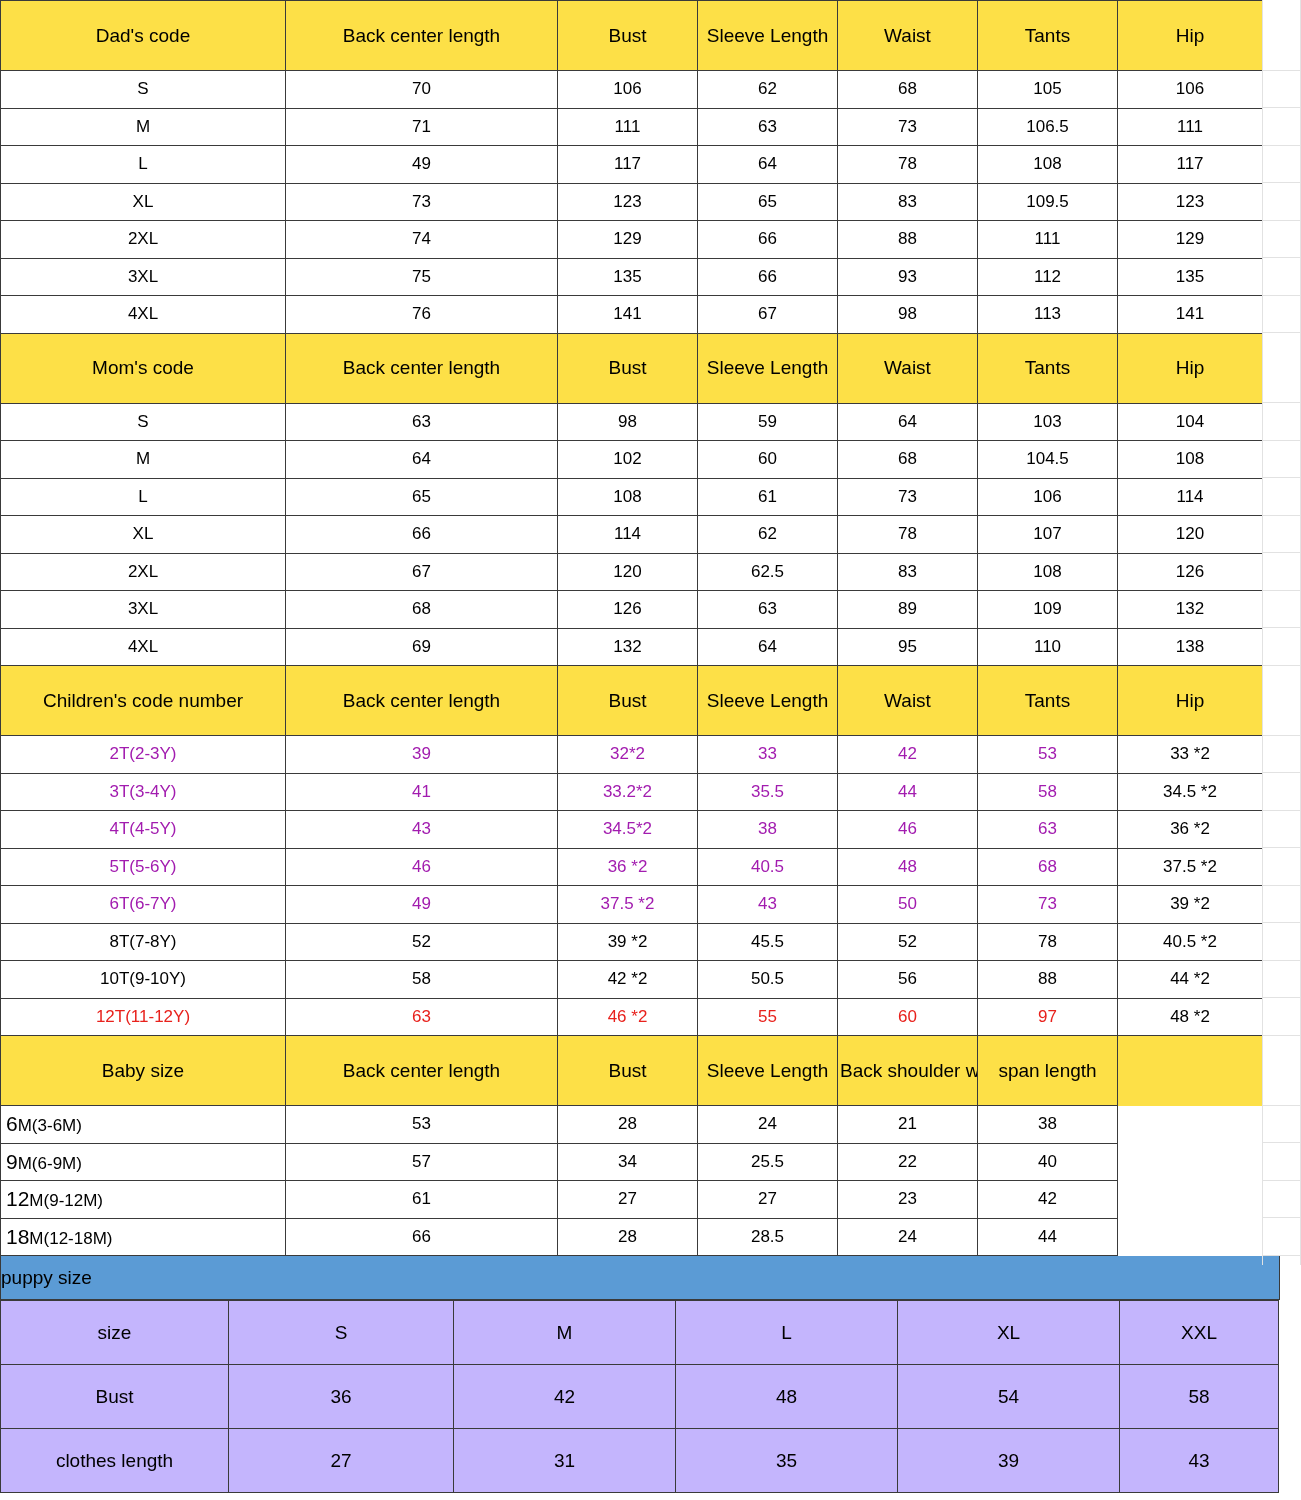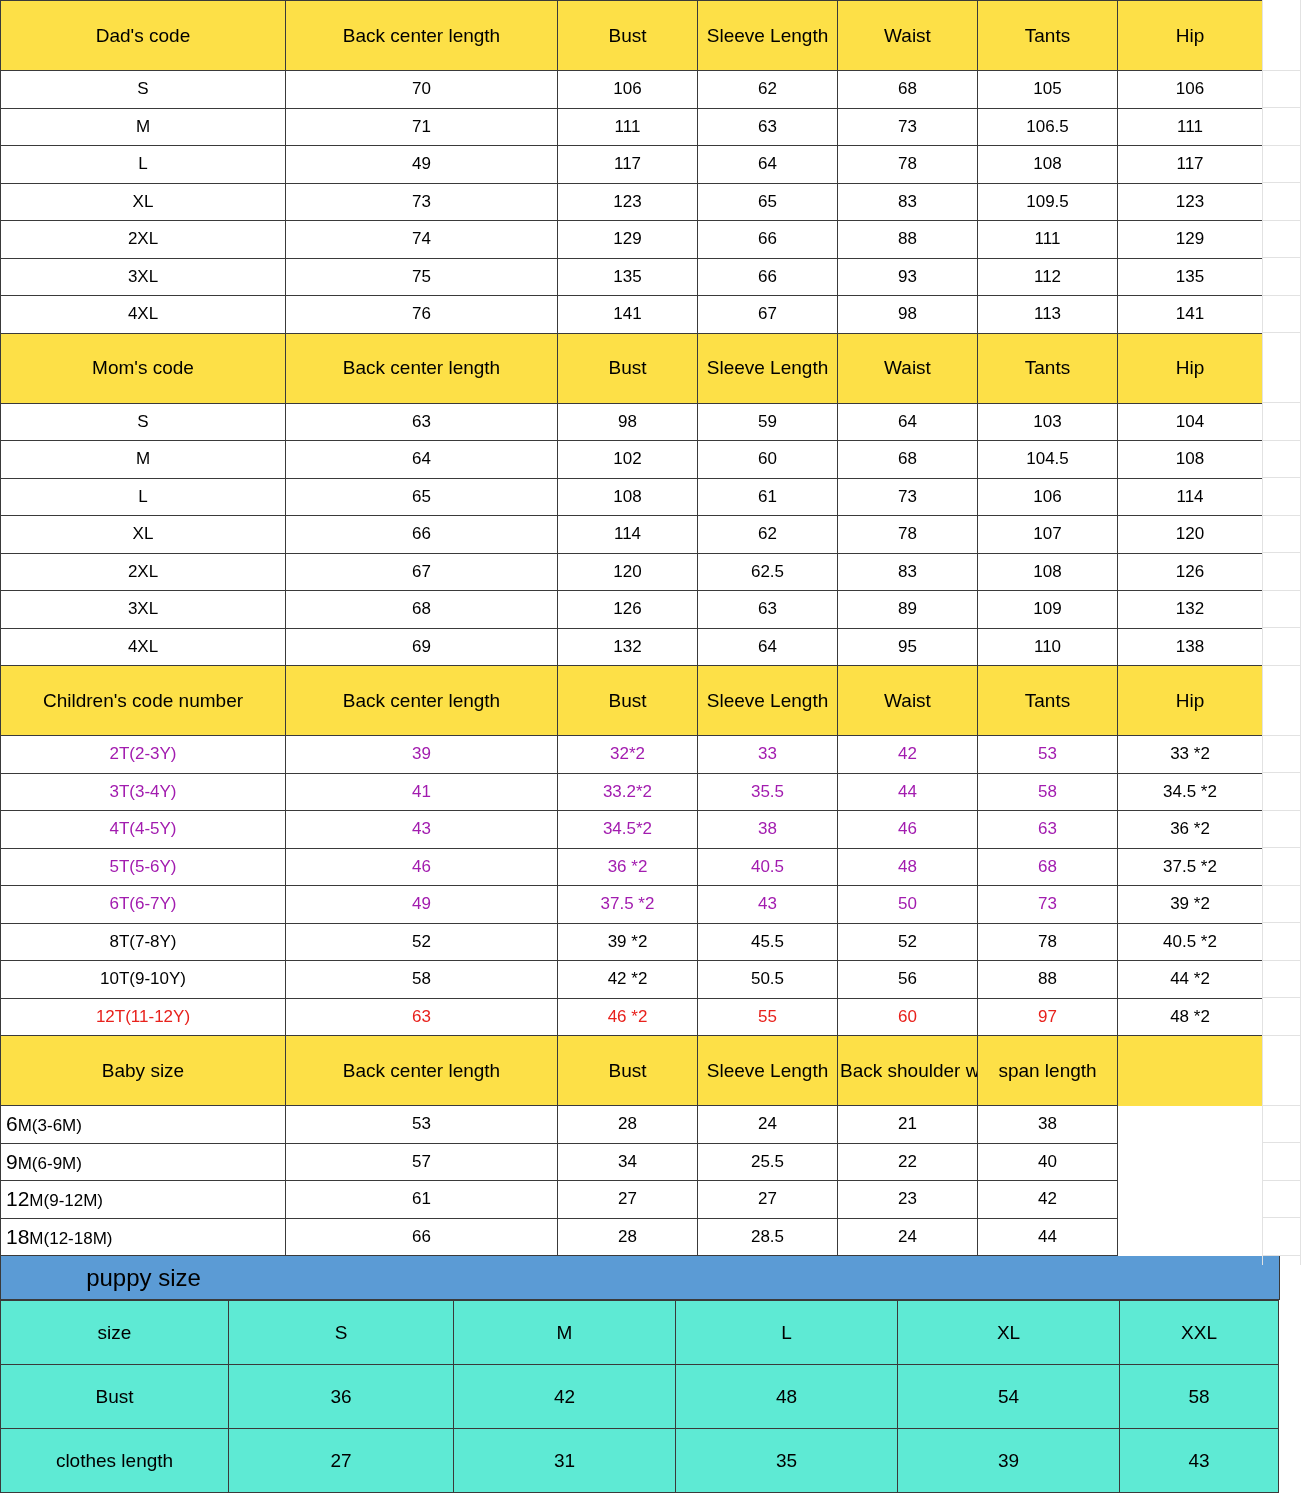--- a/index.html
+++ b/index.html
@@ -69,38 +69,38 @@
     width: 1280px;
     height: 44px;
     background: #5b9bd5;
     border: 1px solid #3a3a3a;
     border-top: none;
     display: flex;
     align-items: center;
   }
   .puppy-banner .lbl {
     width: 285px;
-    text-align: center;
-    font-size: 24px;
+    text-align: left;
+    font-size: 19px;
     color: #000;
   }
 
   
   .puppy {
     width: 1278px;
   }
   .puppy col.p0 { width: 228px; }
   .puppy col.p1 { width: 225px; }
   .puppy col.p2 { width: 222px; }
   .puppy col.p3 { width: 222px; }
   .puppy col.p4 { width: 222px; }
   .puppy col.p5 { width: 159px; }
   .puppy td {
     border: 1px solid #3a3a3a;
-    background: #5eead4;
+    background: #c4b5fd;
     text-align: center;
     vertical-align: middle;
     font-size: 19px;
     color: #000;
     height: 64px;
   }
 
   
   .grid-lines {
     position: absolute;

